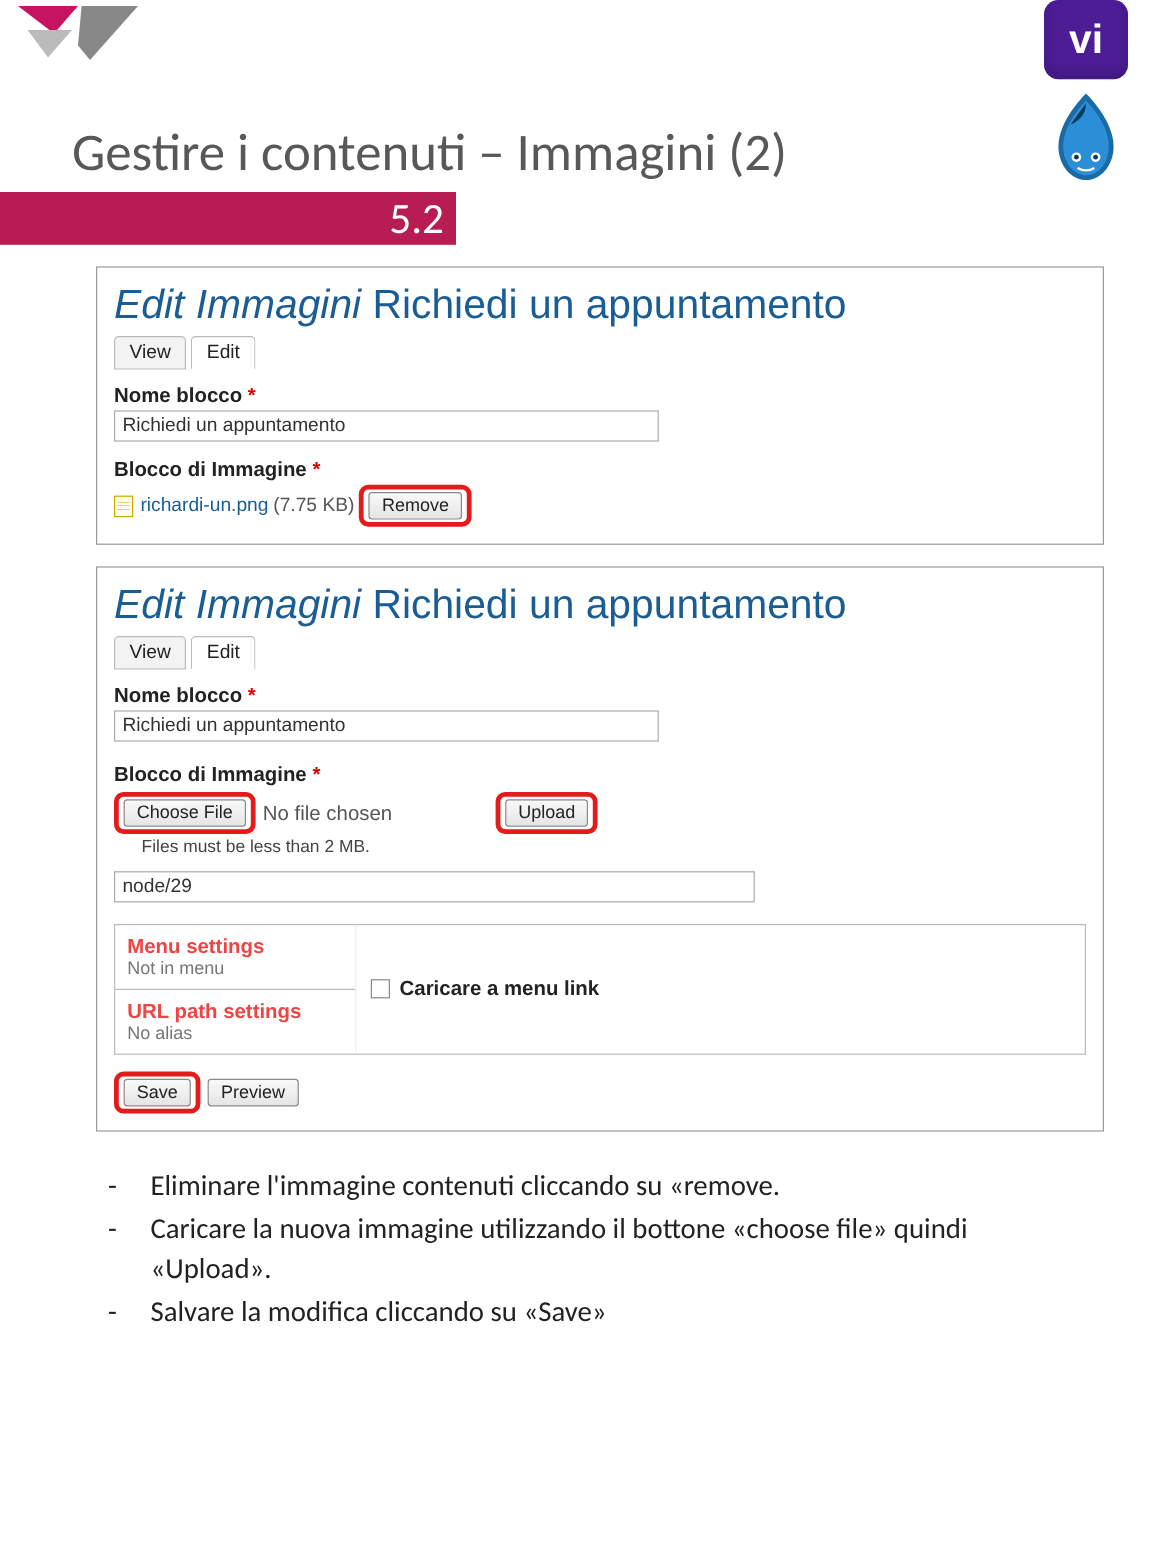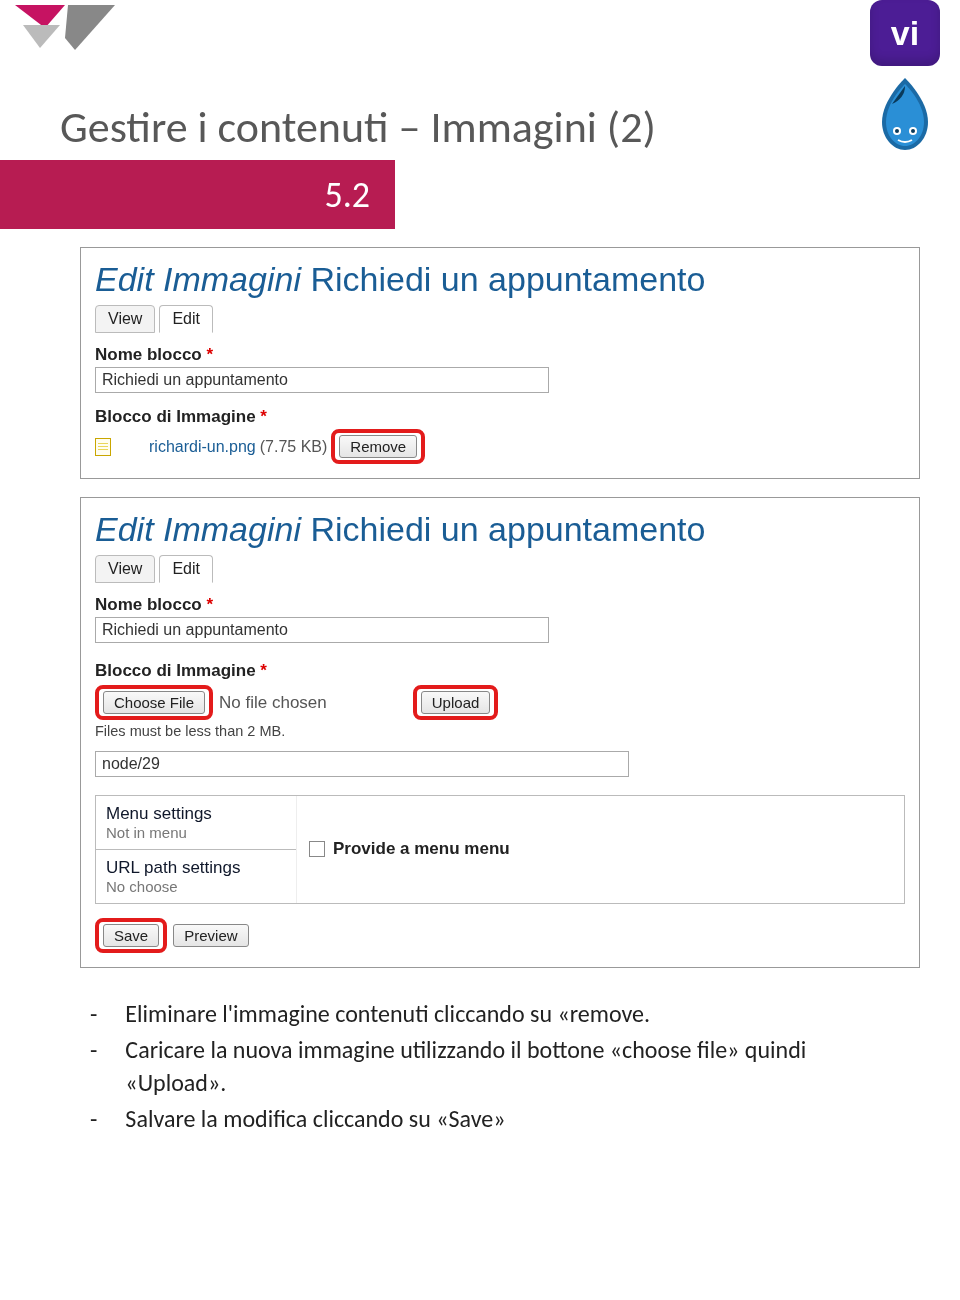--- a/index.html
+++ b/index.html
@@ -54,28 +54,28 @@
     margin-top: 20px;
   }
   .title-text {
     font-size: 44px;
     color: #585858;
     padding-left: 60px;
     font-weight: 400;
   }
   .red-bar {
     background: #b71c52;
-    height: 69px;
+    height: 44px;
     margin-top: 6px;
     width: 370px;
     position: relative;
     display: flex;
     align-items: center;
     justify-content: flex-end;
-    padding-right: 25px;
+    padding-right: 10px;
   }
   .red-bar-number {
     color: #fff;
     font-size: 36px;
   }
   
   .shot {
     border: 1px solid #999;
     margin: 18px 40px 0 80px;
     font-family: Arial, Helvetica, sans-serif;
@@ -110,54 +110,54 @@
     width: 440px;
     margin-top:2px;
     font-family: Arial;
     color:#333;
     background:#fff;
   }
   .file-row {
     display:flex;align-items:center;gap:4px;margin-top:2px;
     font-size:16px; color:#1a5d95;
   }
-  .file-row .fn { color:#1a5d95;margin-left:32px; }
+  .file-row .fn { color:#1a5d95; }
   .file-row .sz { color:#555; }
   .btn {
     display:inline-block;
     border:1px solid #888;
     background: linear-gradient(#f9f9f9,#e5e5e5);
     border-radius:3px;
     padding:2px 10px;
     font-size:15px;
     font-family: Arial;
     color:#222;
   }
   .highlight {
     border:4px solid #e31b1b;
     border-radius:8px;
     padding:2px 4px;
     display:inline-flex;
     align-items:center;
   }
-  .hint { font-size:14.5px; color:#444; margin-top:2px; line-height:1.3;}
+  .hint { font-size:14.5px; color:#444; margin-top:2px; line-height:1.3;margin-left:23px;}
   .link-label { font-weight:700; margin-top:18px;}
   .sidebox {
     border:1px solid #bbb;
     margin-top:18px;
     display:flex;
   }
   .sidebox .left {
     width:200px; border-right:1px solid #eee;
   }
   .sidebox .cell {
     padding:8px 10px;
   }
   .sidebox .cell.top { border-bottom:1px solid #bbb;}
-  .sidebox .cell a { color:#0f172a; font-weight:400; text-decoration:none;}
+  .sidebox .cell a { color:#ef4444; font-weight:700; text-decoration:none;}
   .sidebox .cell .sub { display:block; color:#777; font-size:15px;}
   .sidebox .right { flex:1; padding:10px 12px; display:flex; align-items:center; gap:8px;}
   .checkbox { width:14px;height:14px;border:1px solid #888; background:#fff; display:inline-block; position:relative;}
   .checkbox::before{content:""; position:absolute; inset:2px; background:#fff;}
   .buttons-row { margin-top:14px; display:flex; gap:6px; align-items:center;}
   
   .bullets { margin: 30px 90px 0 90px; font-size:24px; color:#222; line-height:1.35;}
   .bullets .row { display:flex; gap:28px; margin-bottom:4px;}
   .bullets .dash { color:#222; }
   .file-icon {
@@ -260,26 +260,26 @@
     <input class="text-input" style="width: 520px;" value="node/29">
 
     <div class="sidebox">
       <div class="left">
         <div class="cell top">
           <a href="#">Menu settings</a>
           <span class="sub">Not in menu</span>
         </div>
         <div class="cell">
           <a href="#">URL path settings</a>
-          <span class="sub">No choose</span>
+          <span class="sub">No alias</span>
         </div>
       </div>
       <div class="right">
         <span class="checkbox"></span>
-        <strong>Provide a menu menu</strong>
+        <strong>Caricare a menu link</strong>
       </div>
     </div>
 
     <div class="buttons-row">
       <span class="highlight">
         <span class="btn">Save</span>
       </span>
       <span class="btn">Preview</span>
     </div>
   </div>

